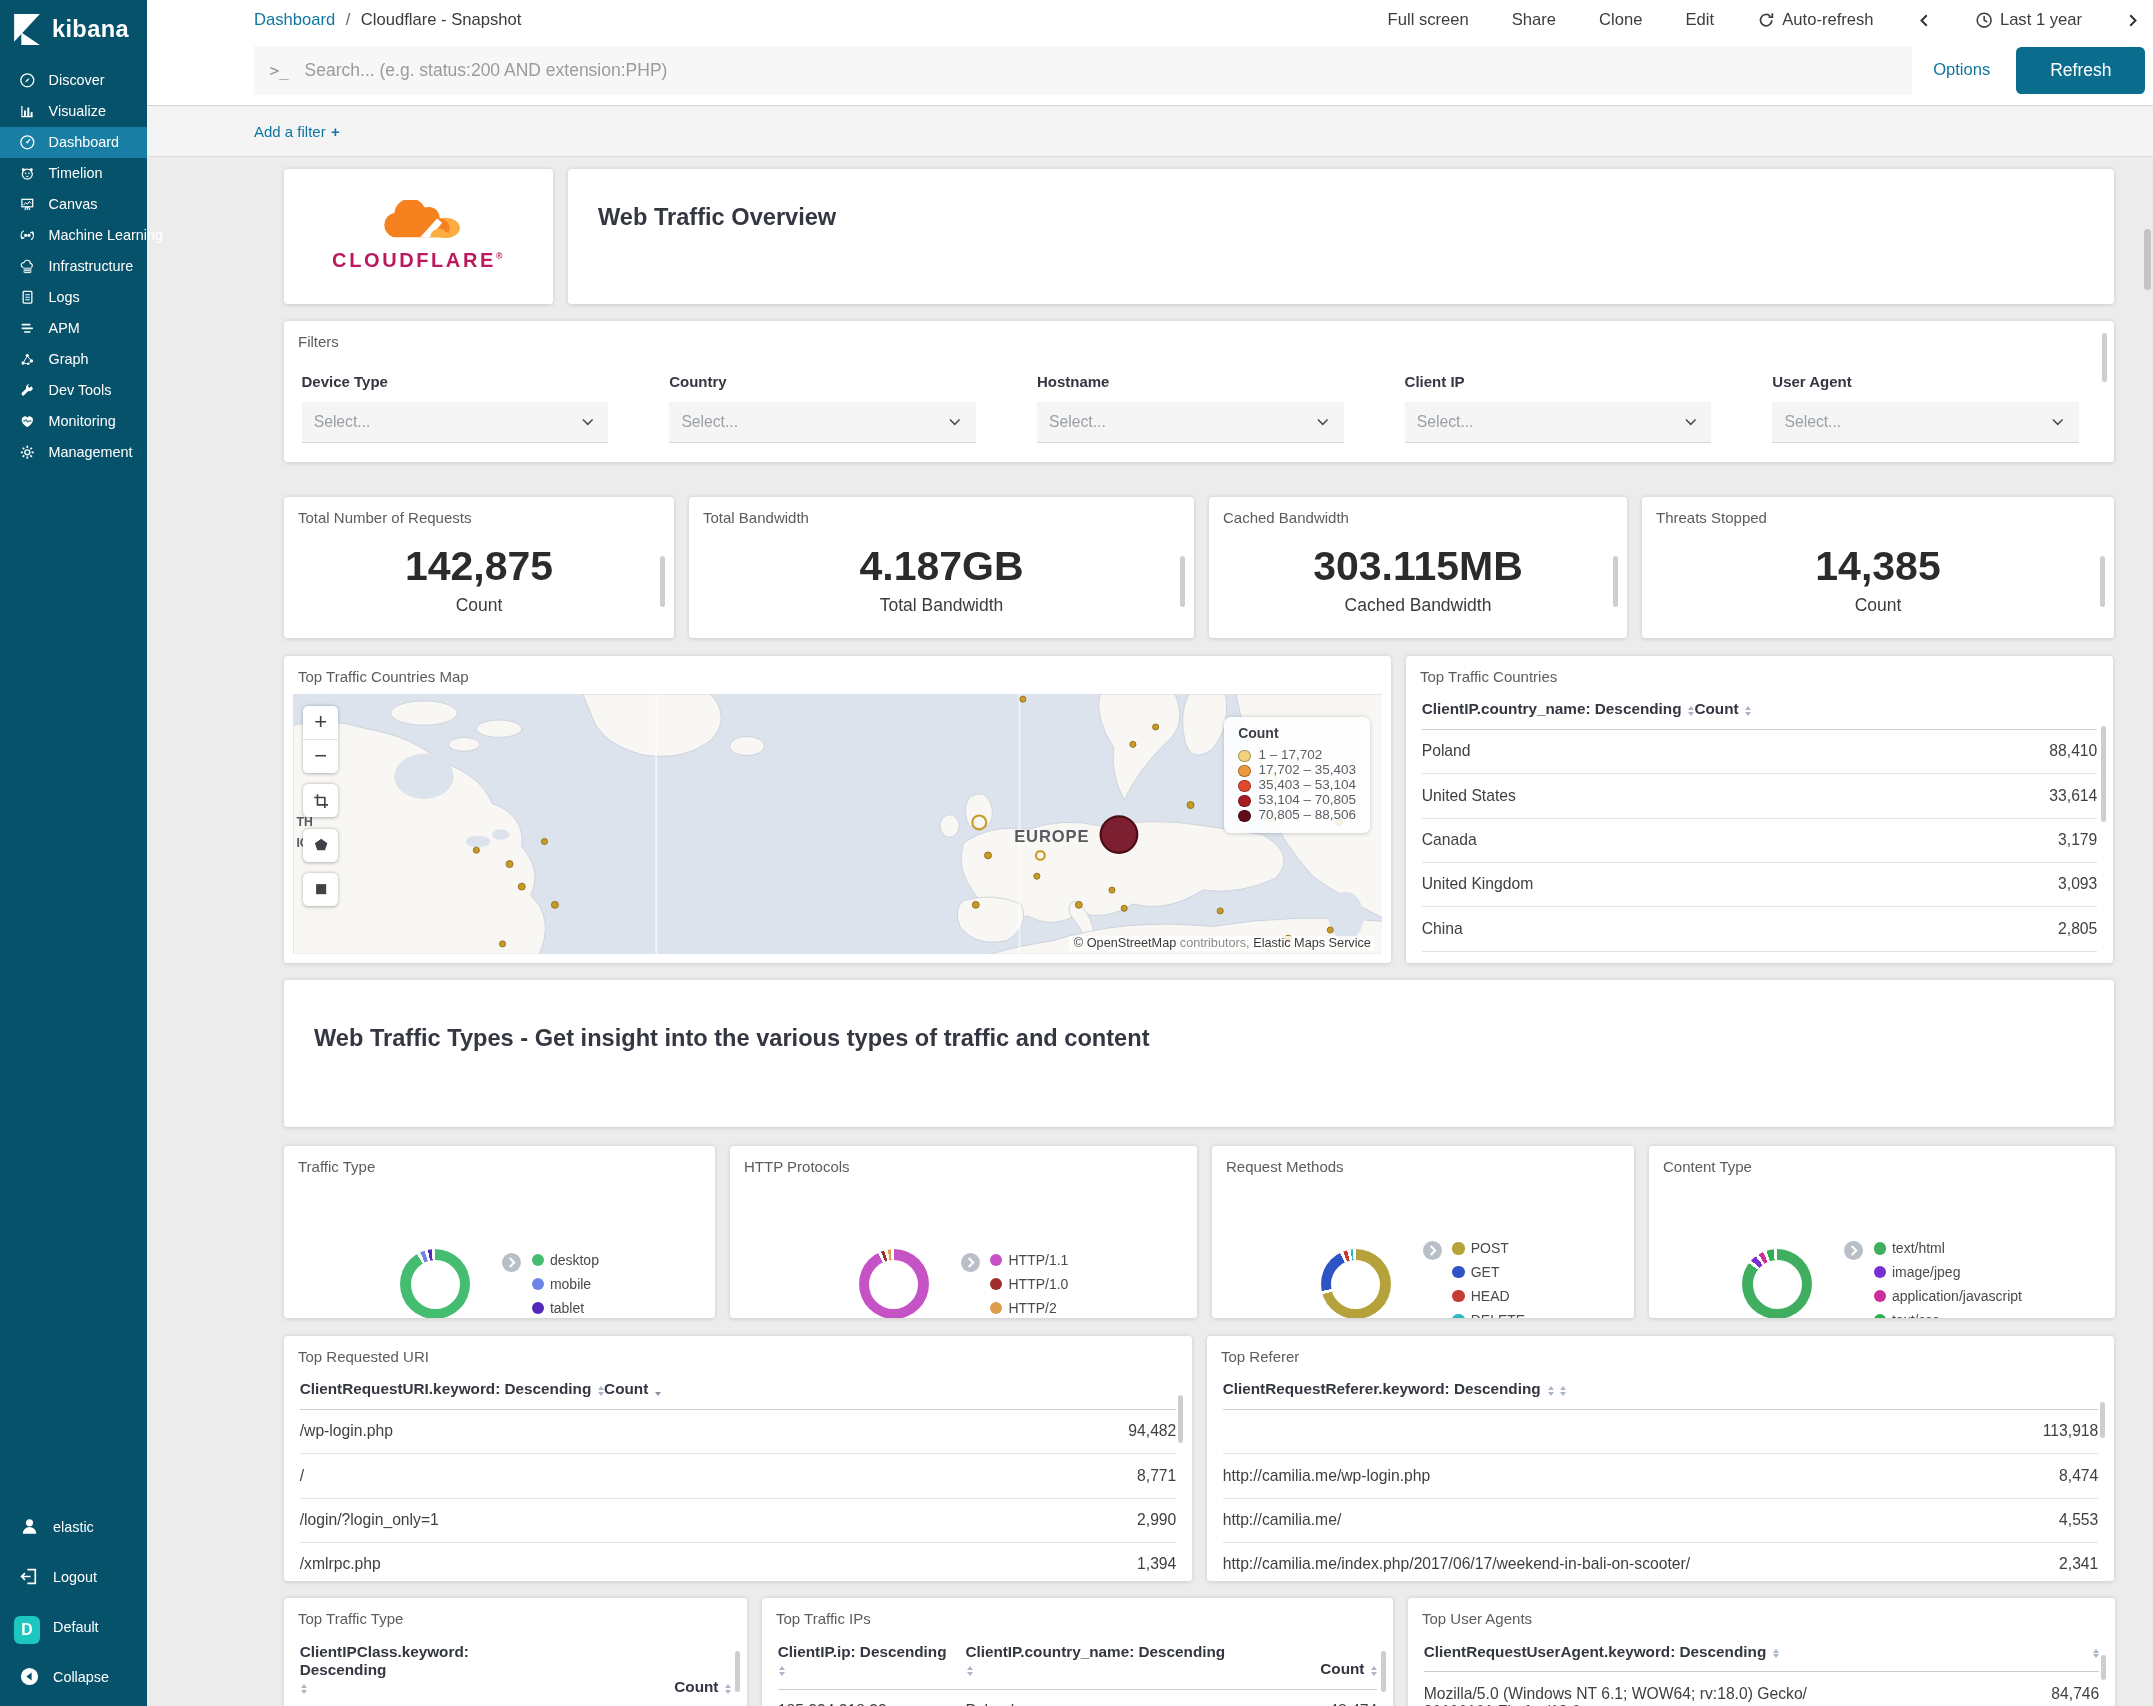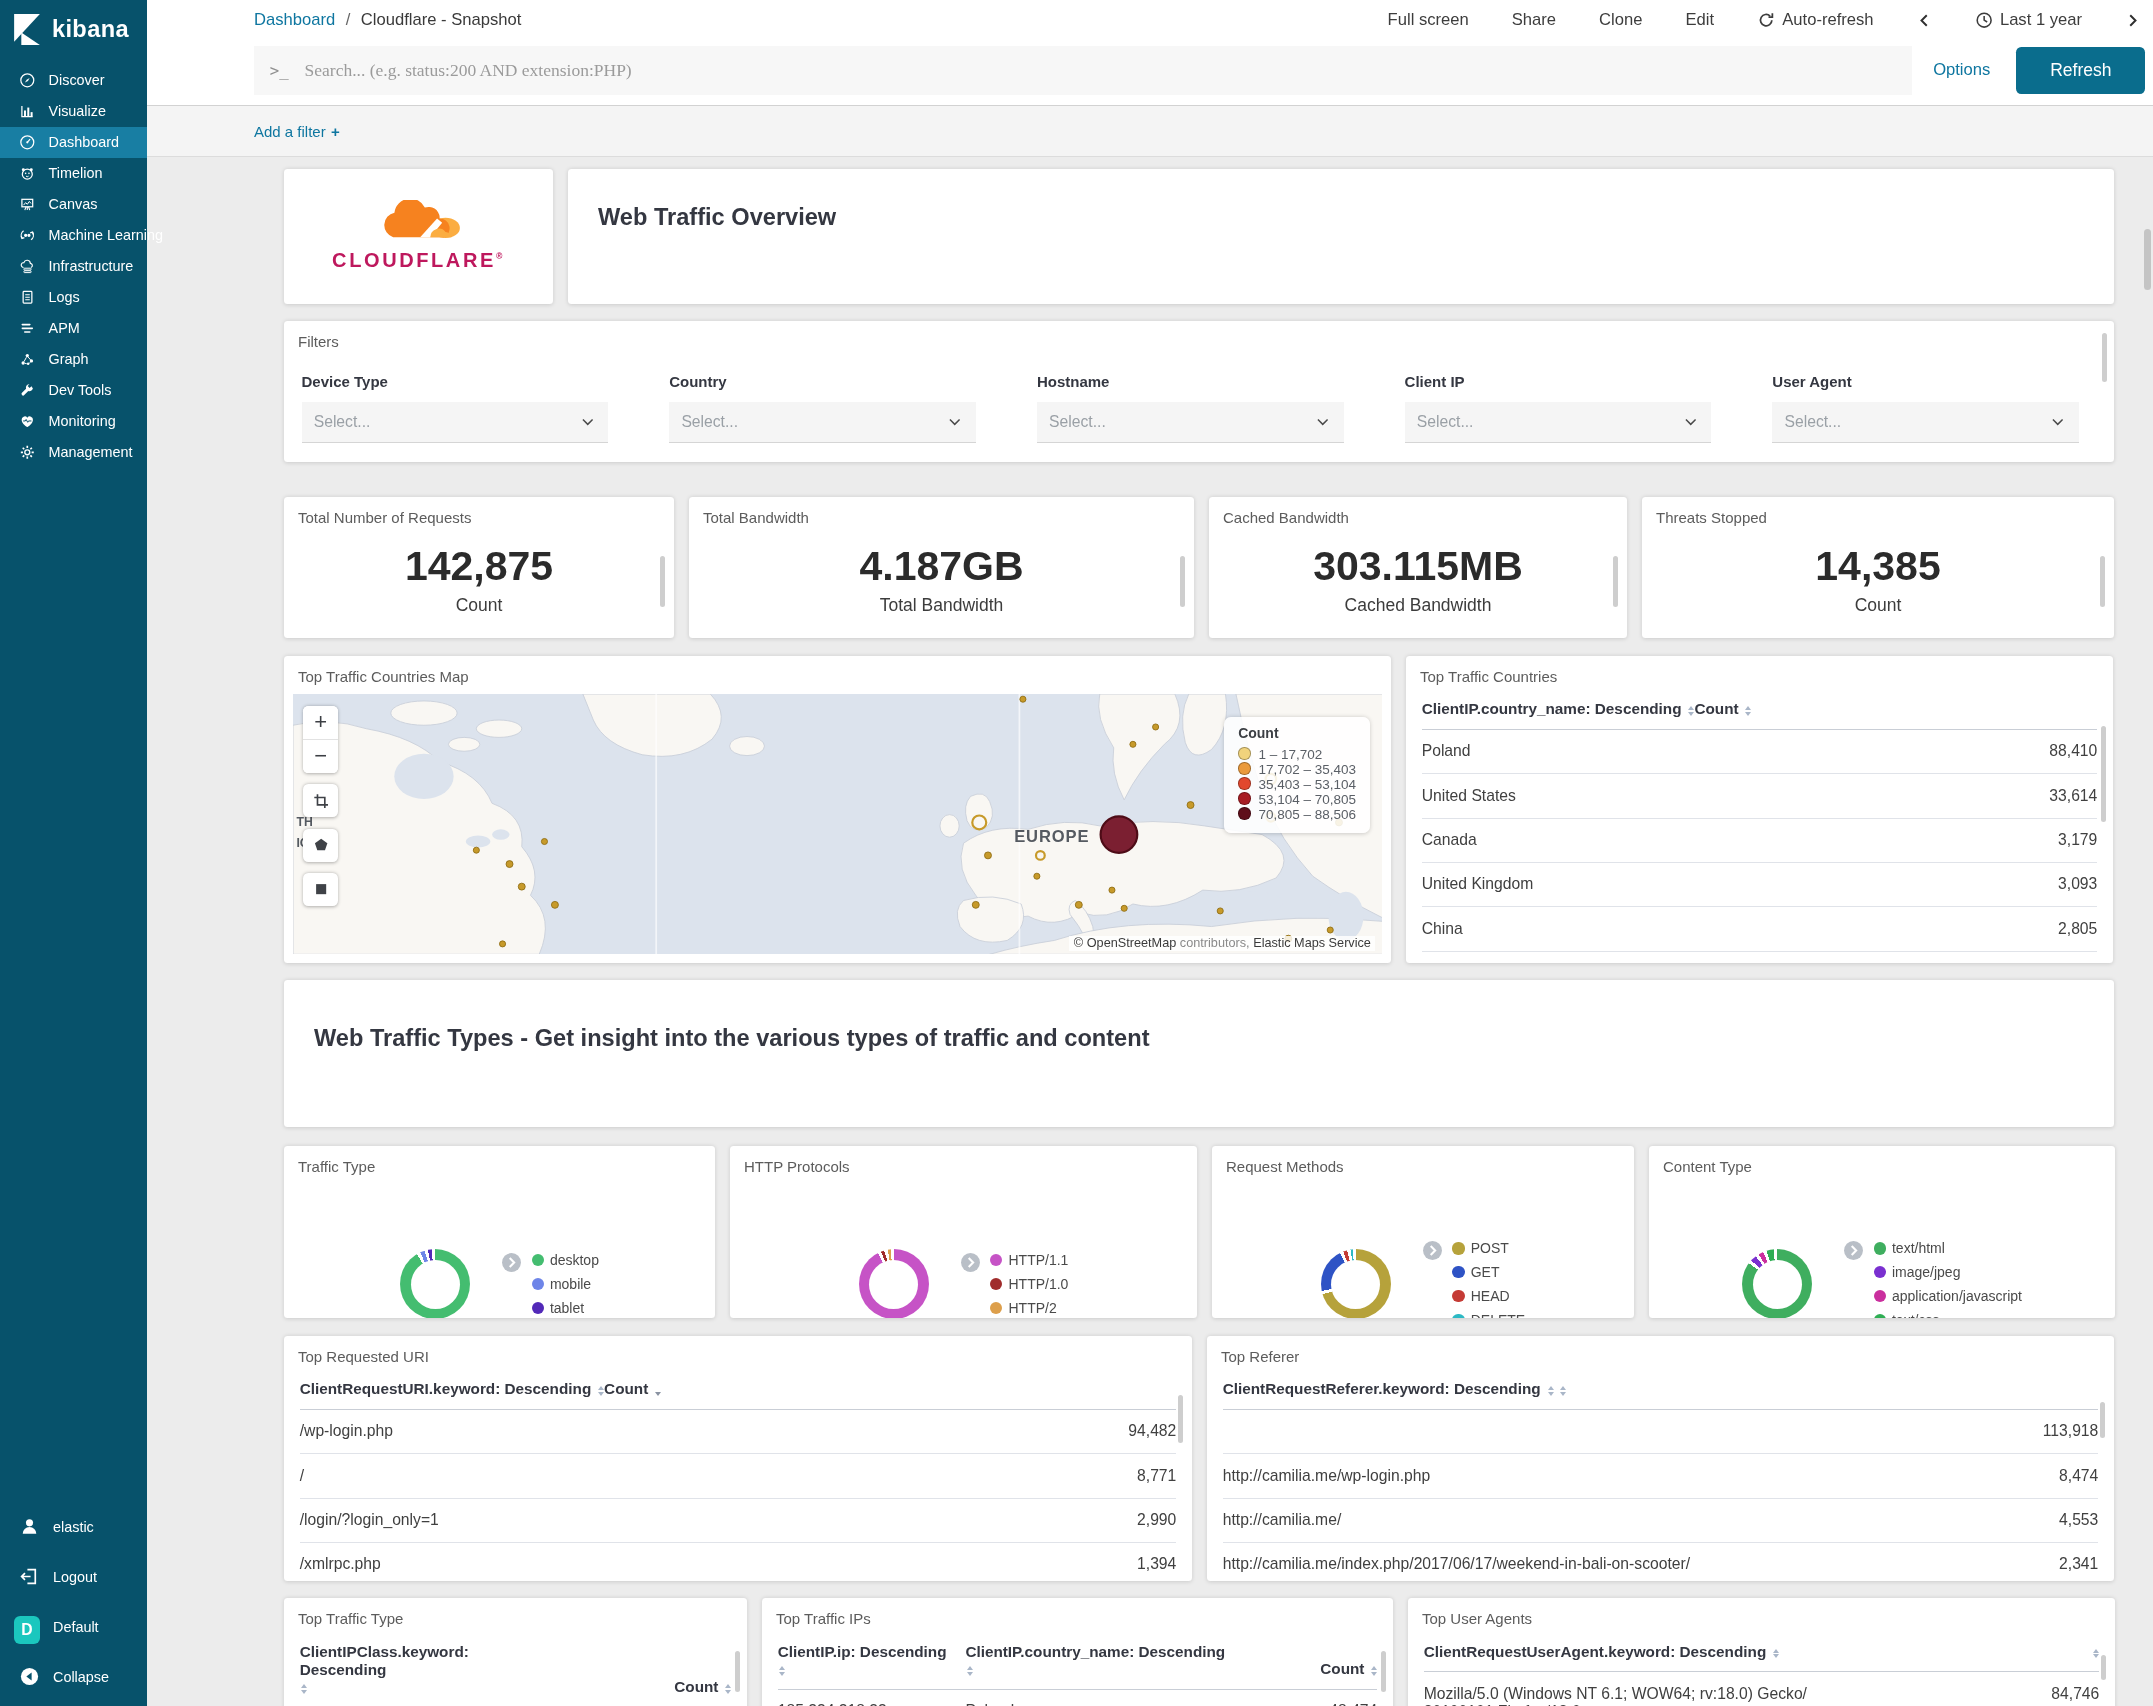--- a/index.html
+++ b/index.html
@@ -26,21 +26,21 @@
   .breadcrumb-link{color:#0e76a0;cursor:pointer;}
   .crumb-sep{color:#666;margin:0 10.5px;}
   .crumb-cur{color:#3a3a3a;}
   .nav-actions{margin-left:auto;display:flex;align-items:center;gap:43px;color:#3d3d3d;}
   .nav-act{display:flex;align-items:center;gap:7px;cursor:pointer;white-space:nowrap;}
   .nav-act svg{width:18.3px;height:18.3px;}
   .nav-chev svg{width:15px;height:15px;}
   .nav2{height:70px;background:#fff;border-bottom:0.9px solid #d2d2d2;display:flex;align-items:center;padding:0 8.7px 0 107px;}
   .search-box{flex:1;height:49px;background:#f7f7f7;display:flex;align-items:center;padding:0 15.7px;gap:14px;margin-right:21px;}
   .prompt{color:#8f8f8f;font-size:15.7px;font-family:"DejaVu Sans Mono",monospace;}
-  .search-box input{border:0;background:transparent;outline:0;font-size:17.5px;flex:1;color:#333;font-family:Liberation Serif, serif;}
+  .search-box input{border:0;background:transparent;outline:0;font-size:17.5px;flex:1;color:#333;font-family:Liberation Sans, sans-serif;}
   ::placeholder{color:#9b9b9b;opacity:1;}
   .options-link{color:#0e76a0;font-size:16.6px;margin-right:26px;cursor:pointer;}
   .refresh-btn{width:129px;height:47px;background:#0a6d8d;color:#fff;border:0;border-radius:5.2px;font-size:17.5px;font-family:"Liberation Sans",sans-serif;cursor:pointer;}
   .filter-strip{height:50px;background:#f4f4f4;border-bottom:0.9px solid #dcdcdc;display:flex;align-items:center;padding-left:107px;font-size:15px;}
   .add-filter{color:#0e76a0;cursor:pointer;}
   .add-filter b{margin-left:5.2px;font-weight:700;}
 
   
   .dash{flex:1;overflow:hidden;padding:11.4px 40px 0 137px;}
   .row{display:grid;gap:15px;margin-bottom:17.5px;}
@@ -99,21 +99,21 @@
   .map-wrap{position:absolute;left:8.7px;right:8.7px;top:38px;bottom:8.7px;overflow:hidden;background:#dce3ed;}
   .map-wrap > svg{position:absolute;inset:0;width:100%;height:100%;}
   .map-ctl{position:absolute;left:10.5px;top:12.2px;display:flex;flex-direction:column;gap:11.4px;}
   .zoom-group{background:#fff;border-radius:5.2px;box-shadow:0 0.9px 3.5px rgba(0,0,0,.3);display:flex;flex-direction:column;overflow:hidden;}
   .mapbtn{width:35px;height:33px;display:flex;align-items:center;justify-content:center;font-size:22px;color:#3c3f44;background:#fff;cursor:pointer;}
   .mapbtn.single{border-radius:5.2px;box-shadow:0 0.9px 3.5px rgba(0,0,0,.3);}
   .zoom-group .mapbtn + .mapbtn{border-top:0.9px solid #e2e2e2;}
   .mapbtn svg{width:18.3px;height:18.3px;}
   .map-legend{position:absolute;right:12.2px;top:23px;background:rgba(255,255,255,.88);border-radius:7px;padding:8.7px 14px 10.5px;box-shadow:0 0.9px 4.4px rgba(0,0,0,.18);}
   .map-legend h4{margin:0 0 6.1px;font-size:14px;color:#3c3f44;}
-  .leg-row{display:flex;align-items:flex-start;gap:7.9px;font-size:13.5px;color:#5a5f66;margin-top:0;white-space:nowrap;}
+  .leg-row{display:flex;align-items:flex-end;gap:7.9px;font-size:13.5px;color:#5a5f66;margin-top:0;white-space:nowrap;}
   .leg-dot{width:10.5px;height:10.5px;border-radius:50%;border:1.7px solid rgba(0,0,0,.3);flex-shrink:0;}
   .attrib{position:absolute;right:7px;bottom:2.6px;font-size:12.7px;color:#8a8a8a;background:rgba(255,255,255,.82);padding:0.9px 4.4px;white-space:nowrap;}
   .attrib .dk{color:#3b3b3b;cursor:pointer;}
 
   
   .donut-row{display:flex;align-items:center;justify-content:center;gap:31px;height:100%;padding-top:23px;}
   .donut{width:70px;height:70px;border-radius:50%;position:relative;flex-shrink:0;}
   .donut::after{content:"";position:absolute;inset:10.5px;background:#fff;border-radius:50%;}
   .dlegend{display:flex;gap:9.6px;}
   .expand{width:21px;height:21px;flex-shrink:0;margin-top:0;cursor:pointer;}

